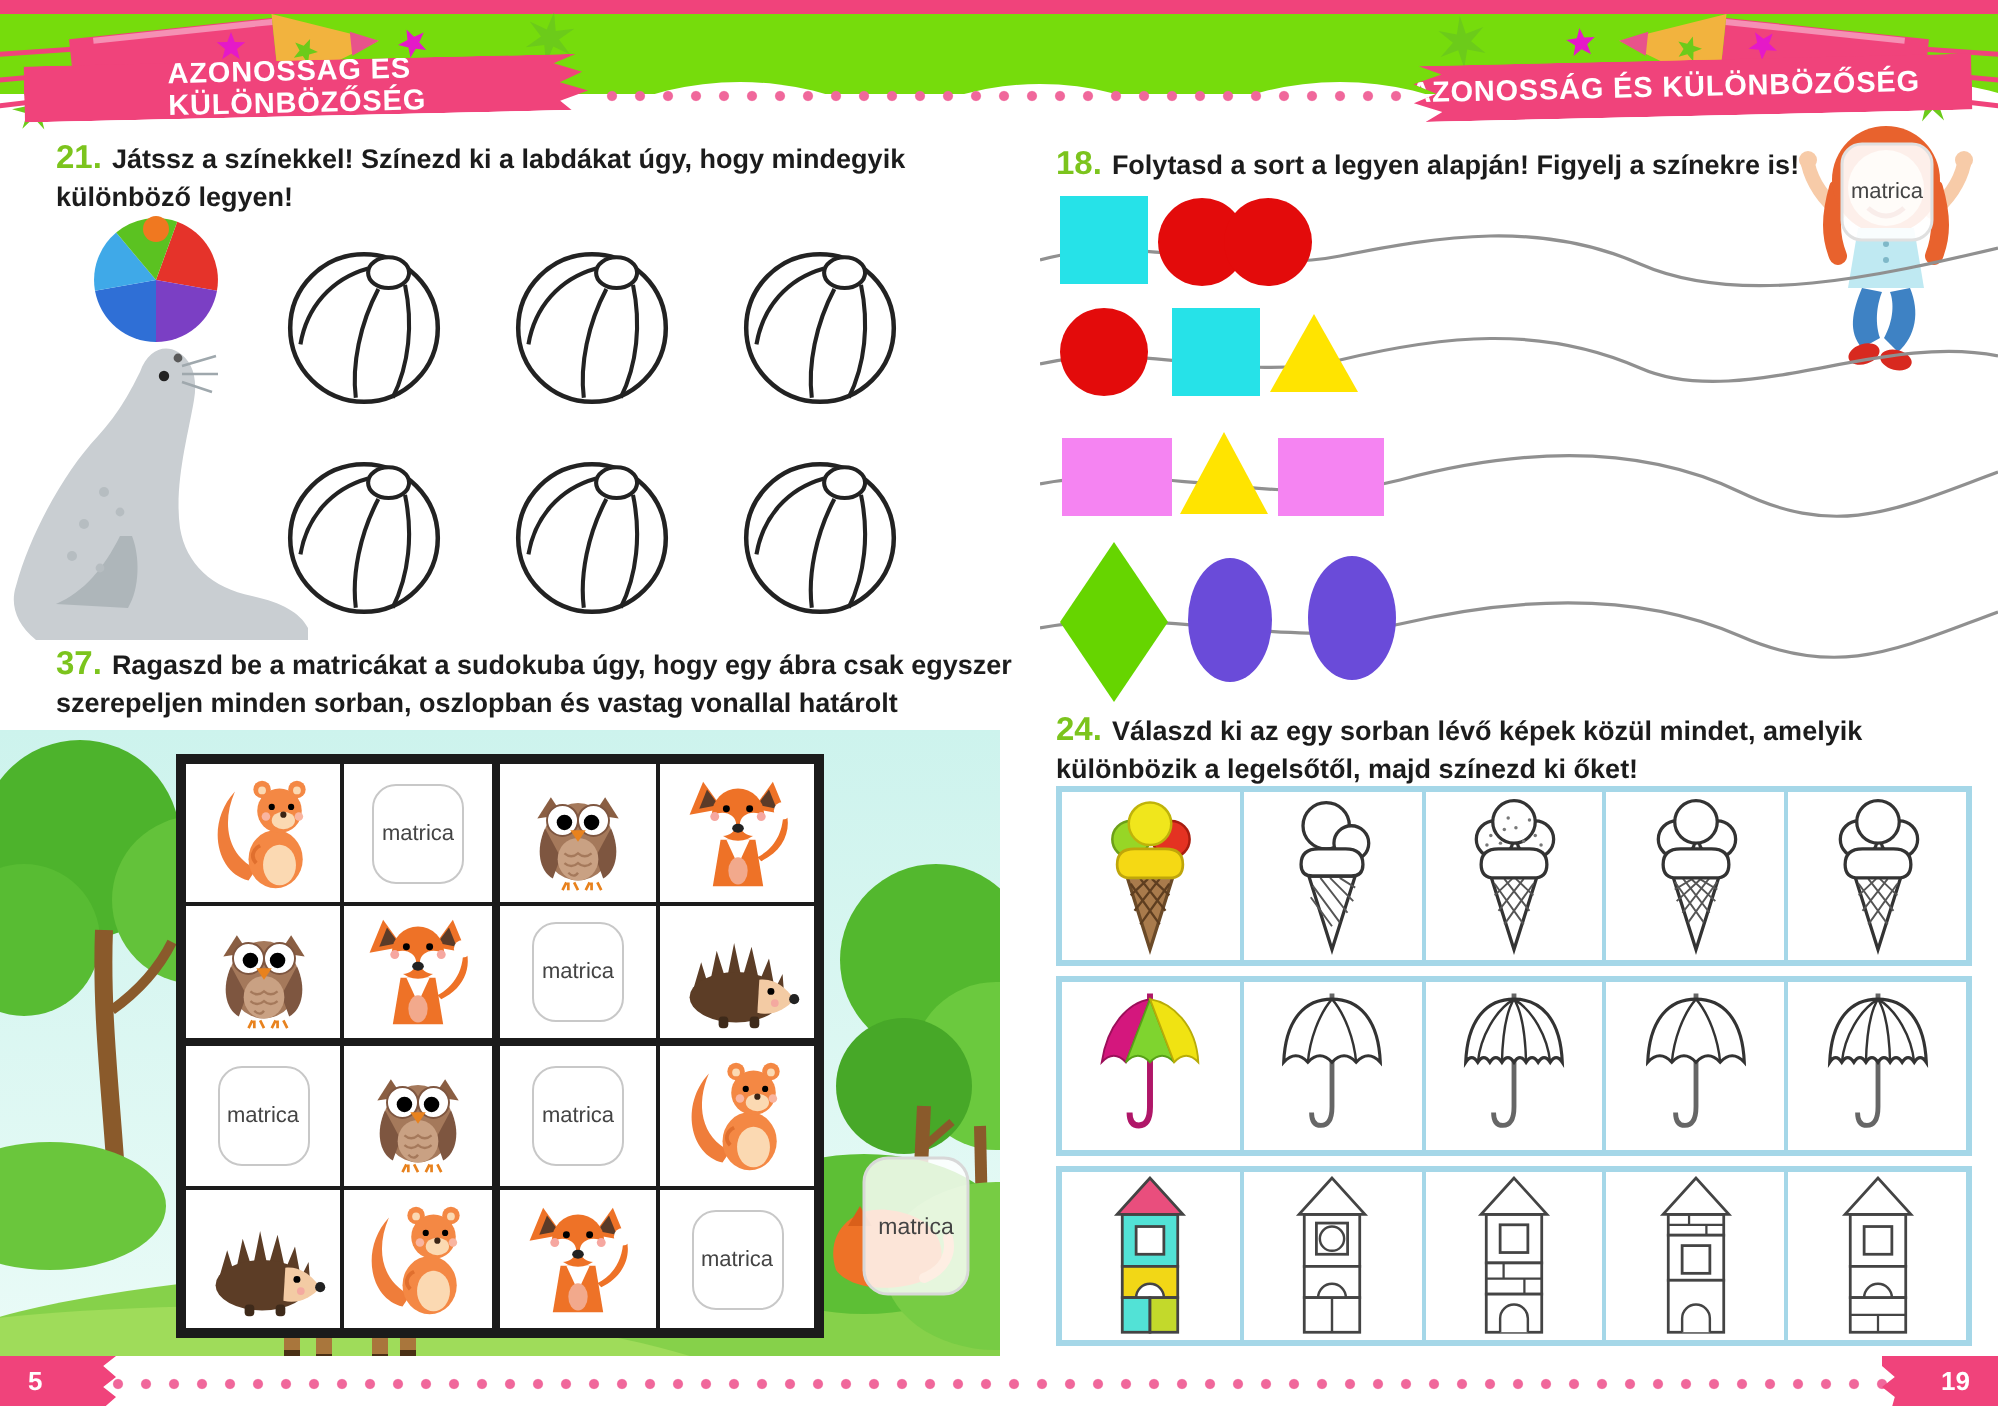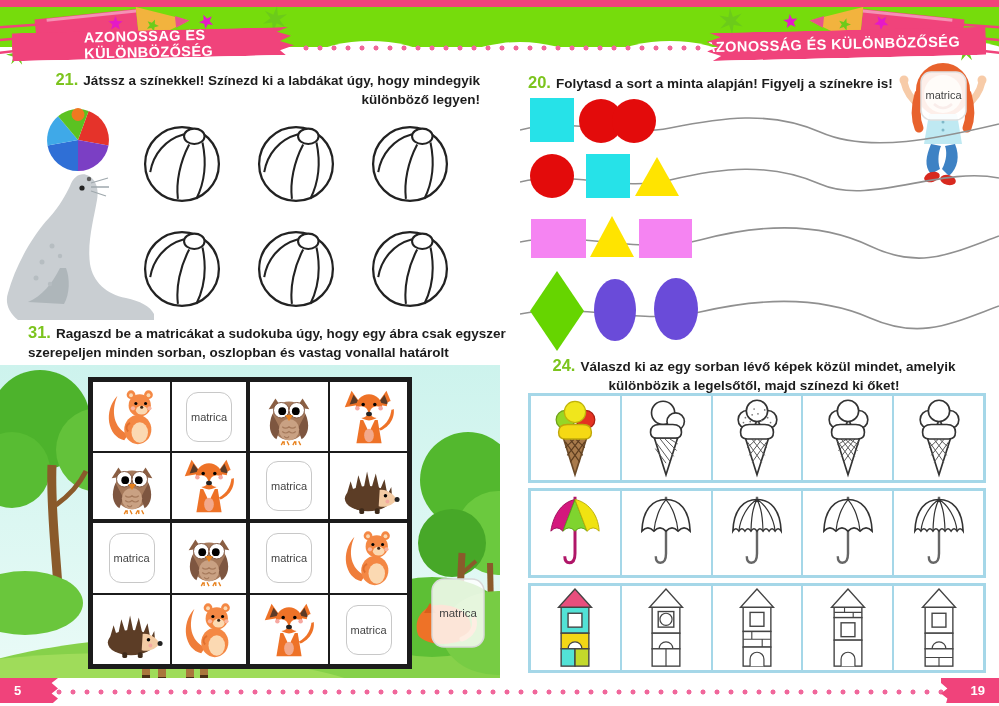--- a/index.html
+++ b/index.html
@@ -25,24 +25,24 @@
      clip-path:polygon(2% 0,100% 0,100% 100%,3% 100%,6% 83%,1% 66%,5% 50%,1% 32%,6% 16%);}
   .dotline{position:absolute;height:6px;
      background-image:radial-gradient(circle,#F0679B 2.2px,rgba(0,0,0,0) 2.8px);
      background-size:14px 6px;background-repeat:repeat-x;}
   .dot-top{left:299px;top:45px;width:402px;}
   .dot-bottom{left:52px;top:689px;width:895px;}
 
   
   .ex{position:absolute;font-size:13.5px;line-height:19px;font-weight:bold;color:#1c1c1c;}
   .exnum{color:#7CC41D;font-size:16.5px;padding-right:5px;}
-  #ex21{left:18px;top:70px;width:462px;text-align:right;}
+  #ex21{left:28px;top:70px;width:462px;}
   #ex22{left:28px;top:323px;width:478px;}
   #ex23{left:528px;top:73px;width:430px;}
-  #ex24{left:528px;top:356px;width:452px;text-align:center;}
+  #ex24{left:528px;top:356px;width:452px;}
 
   
   #seal{position:absolute;left:2px;top:106px;width:162px;height:214px;}
   #balls{position:absolute;left:130px;top:116px;width:332px;height:200px;display:grid;
          grid-template-columns:repeat(3,1fr);grid-template-rows:repeat(2,1fr);gap:10px;}
   .ball-slot{display:flex;align-items:center;justify-content:center;}
   .ball-slot svg{width:82px;height:82px;}
 
   
   #scene{position:absolute;left:0;top:365px;width:500px;height:313px;overflow:hidden;}
@@ -259,21 +259,21 @@
   <circle cx="40" cy="40" r="36" fill="#fff" stroke="#222" stroke-width="2.2"></circle>
   <path d="M42,11 C24,16 12,30 9,48" fill="none" stroke="#222" stroke-width="2"></path>
   <path d="M47,21 C38,38 34,58 36,74" fill="none" stroke="#222" stroke-width="2"></path>
   <path d="M60,19 C64,38 62,58 54,74" fill="none" stroke="#222" stroke-width="2"></path>
   <ellipse cx="52" cy="13" rx="10" ry="7.5" fill="#fff" stroke="#222" stroke-width="2"></ellipse>
         </svg>
       </div>
     </div>
 
   <div class="ex" id="ex22">
-    <span class="exnum">31.</span><span>Ragaszd be a matricákat a sudokuba úgy, hogy egy ábra csak egyszer szerepeljen minden sorban, oszlopban és vastag vonallal határolt négyzetben!</span>
+    <span class="exnum">37.</span><span>Ragaszd be a matricákat a sudokuba úgy, hogy egy ábra csak egyszer szerepeljen minden sorban, oszlopban és vastag vonallal határolt négyzetben!</span>
   </div>
 
   <div id="scene">
     <svg class="bg" width="500" height="313" viewBox="0 0 500 313">
       <defs>
           <linearGradient id="sky" x1="0" y1="0" x2="0" y2="1">
         <stop offset="0" stop-color="#CDF3ED"></stop>
             <stop offset="1" stop-color="#EAFBF7"></stop>
       </linearGradient>
         </defs>
@@ -544,21 +544,21 @@
   <path d="M8,62 C2,44 16,30 34,32 C52,34 64,44 60,60 C56,72 18,76 8,62 Z" fill="#EE7227"></path>
   <path d="M14,40 L20,30 L26,40 Z" fill="#D95F1A"></path>
   <path d="M52,66 C62,62 66,54 64,46" stroke="#F6A066" stroke-width="5" fill="none" stroke-linecap="round"></path>
   <rect x="22" y="6" width="52" height="68" rx="12" fill="rgba(255,255,255,0.82)" stroke="#d8d8d8" stroke-width="1.5"></rect>
   <text x="48" y="44" text-anchor="middle" font-family="Liberation Sans, sans-serif" font-size="11.5" fill="#444">matrica</text>
         </svg>
       </div>
   </div>
 
   <div class="ex" id="ex23">
-    <span class="exnum">20.</span><span>Folytasd a sort a minta alapján! Figyelj a színekre is!</span>
+    <span class="exnum">18.</span><span>Folytasd a sort a legyen alapján! Figyelj a színekre is!</span>
   </div>
 
   <div id="girl">
       <svg viewBox="0 0 94 132" width="94" height="132">
   <path d="M24,50 C16,44 10,35 8,26" stroke="#F7CBA8" stroke-width="7" fill="none" stroke-linecap="round"></path>
   <path d="M70,50 C78,44 84,35 86,26" stroke="#F7CBA8" stroke-width="7" fill="none" stroke-linecap="round"></path>
   <circle cx="8" cy="24" r="4.5" fill="#F7CBA8"></circle>
         <circle cx="86" cy="24" r="4.5" fill="#F7CBA8"></circle>
   <path d="M23,38 C19,52 19,62 23,72" stroke="#E8622D" stroke-width="9" fill="none" stroke-linecap="round"></path>
   <path d="M71,38 C75,52 75,62 71,72" stroke="#E8622D" stroke-width="9" fill="none" stroke-linecap="round"></path>

